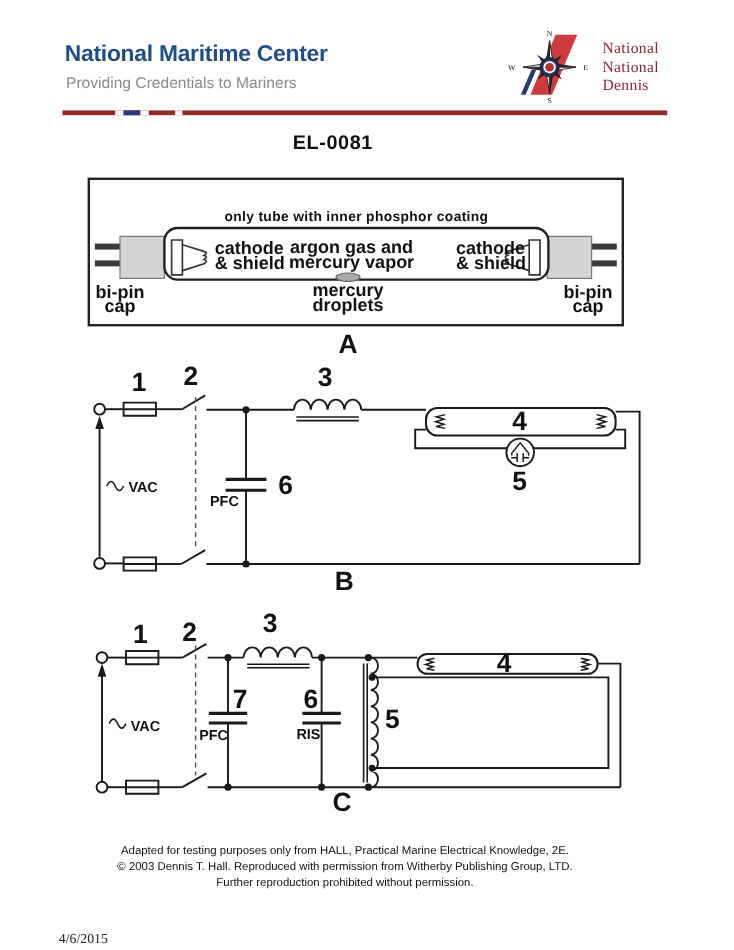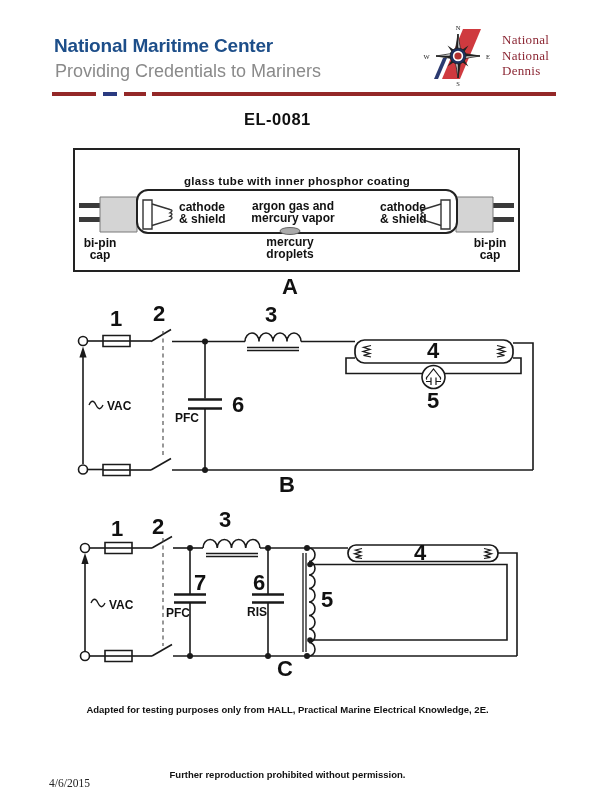--- a/index.html
+++ b/index.html
@@ -1,49 +1,49 @@
 <!DOCTYPE html>
 <html><head>
 <meta charset="utf-8">
 <style>
   html,body{margin:0;padding:0;background:#e8e8e8;}
   .page{position:relative;width:612px;height:792px;background:#ffffff;margin:0 auto;
         font-family:"Liberation Sans",sans-serif;overflow:hidden;}
   .abs{position:absolute;}
   
   .hdr-title{left:54px;top:35px;font-size:19px;font-weight:bold;color:#1d4e89;letter-spacing:-0.2px;}
-  .hdr-sub{left:55px;top:61px;font-size:18px;color:#8a8a8a;}
+  .hdr-sub{left:55px;top:61px;font-size:13px;color:#8a8a8a;}
   .rule{left:52px;top:92px;width:504px;height:3.5px;background:#942828;}
   .rule span{position:absolute;top:0;height:3.5px;}
   .rule .g1{left:44px;width:7px;background:#fff;}
   .rule .bl{left:51px;width:14px;background:#2a3a80;}
   .rule .g2{left:65px;width:7px;background:#fff;}
   .rule .g3{left:94px;width:6px;background:#fff;}
   
   .logo{left:422px;top:20px;width:134px;height:68px;text-decoration:underline;}
   .logo-text{position:absolute;left:80px;top:12px;font-family:"Liberation Serif",serif;
              font-size:13px;line-height:15.5px;color:#8b2633;letter-spacing:0.3px;}
   
   .doc-code{left:244px;top:110px;width:100px;text-align:left;font-size:16.5px;
             font-weight:bold;color:#111;letter-spacing:0.5px;}
   
   .figA{left:73px;top:148px;width:447px;height:124px;border:2px solid #222;box-sizing:border-box;}
-  .figA .lbl{position:absolute;font-size:12px;font-weight:bold;color:#111;line-height:11.5px;}
+  .figA .lbl{position:absolute;font-size:15px;font-weight:bold;color:#111;line-height:11.5px;}
   .glass-lbl{left:90px;top:26px;width:264px;text-align:center;font-size:11.5px !important;letter-spacing:0.3px;}
   
   .figB{left:60px;top:300px;width:485px;height:200px;}
   .figC{left:60px;top:505px;width:485px;height:190px;}
   .num{position:absolute;width:26px;height:26px;line-height:26px;text-align:center;
        font-size:22px;font-weight:bold;color:#111;}
   .slbl{position:absolute;font-size:12px;font-weight:bold;color:#111;}
   .figlabel{position:absolute;width:26px;height:26px;line-height:26px;text-align:center;
             font-size:22px;font-weight:bold;color:#111;}
   
-  .foot{width:575px;text-align:center;font-size:9.5px;font-weight:bold;color:#111;}
-  .f1{left:0;top:704px;} .f2{left:0;top:717px;} .f3{left:0;top:769px;text-align:center;}
+  .foot{width:575px;text-align:center;font-size:9.5px;font-weight:normal;color:#111;}
+  .f1{left:0;top:704px;} .f2{left:0;top:717px;} .f3{left:0;top:730px;text-align:center;}
   .date{left:49px;top:777px;font-family:"Liberation Serif",serif;font-size:11.5px;color:#222;}
   svg{position:absolute;left:0;top:0;}
   svg *{vector-effect:non-scaling-stroke;}
 </style>
 </head>
 <body>
 
 <div class="page">
 
   <div class="abs hdr-title">National Maritime Center</div>
@@ -122,21 +122,21 @@
         <path d="M77,54 L95,59.5 q4,0.9 0,3.4 q4,0.9 0,3.4 q4,1 0,3.5 L77,75.5"></path>
       </g>
 
       <g fill="none" stroke="#333" stroke-width="1.4">
         <rect x="366" y="50" width="9" height="29" fill="#fff"></rect>
         <path d="M366,54 L348,59.5 q-4,0.9 0,3.4 q-4,0.9 0,3.4 q-4,1 0,3.5 L366,75.5"></path>
       </g>
 
       <ellipse cx="215" cy="81" rx="10" ry="3.5" fill="#aaa" stroke="#666" stroke-width="1"></ellipse>
     </svg>
-    <div class="lbl glass-lbl">glass tube with inner phosphor coating</div>
+    <div class="lbl glass-lbl">only tube with inner phosphor coating</div>
     <div class="lbl" style="left:104px;top:52px;">
       <div>cathode</div>
       <div>&amp; shield</div>
     </div>
     <div class="lbl" style="left:305px;top:52px;">
       <div>cathode</div>
       <div>&amp; shield</div>
     </div>
     <div class="lbl" style="left:158px;top:51px;width:120px;text-align:center;">
       <div>argon gas and</div>
@@ -301,16 +301,17 @@
     <div class="num" style="left:254px;top:82px;">5</div>
     <div class="num" style="left:186px;top:65px;">6</div>
     <div class="num" style="left:127px;top:65px;">7</div>
     <div class="slbl" style="left:49px;top:93px;">VAC</div>
     <div class="slbl" style="left:106px;top:101px;">PFC</div>
     <div class="slbl" style="left:187px;top:100px;">RIS</div>
     <div class="figlabel" style="left:212px;top:151px;">C</div>
   </div>
 
   <div class="abs foot f1">Adapted for testing purposes only from HALL, Practical Marine Electrical Knowledge, 2E.</div>
+  <div class="abs foot f2">© 2003 Dennis T. Hall. Reproduced with permission from Witherby Publishing Group, LTD.</div>
   <div class="abs foot f3">Further reproduction prohibited without permission.</div>
   <div class="abs date">4/6/2015</div>
 
 </div>
 
 </body></html>

